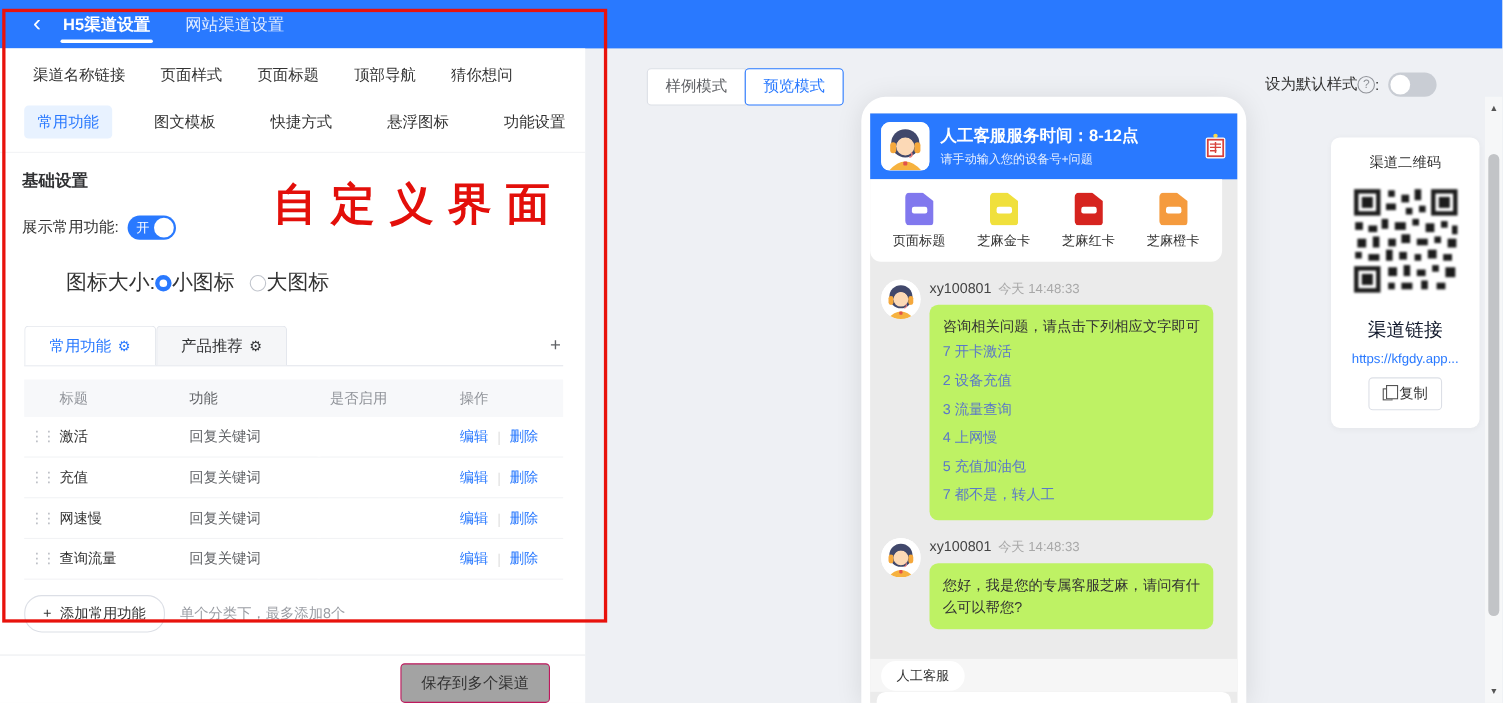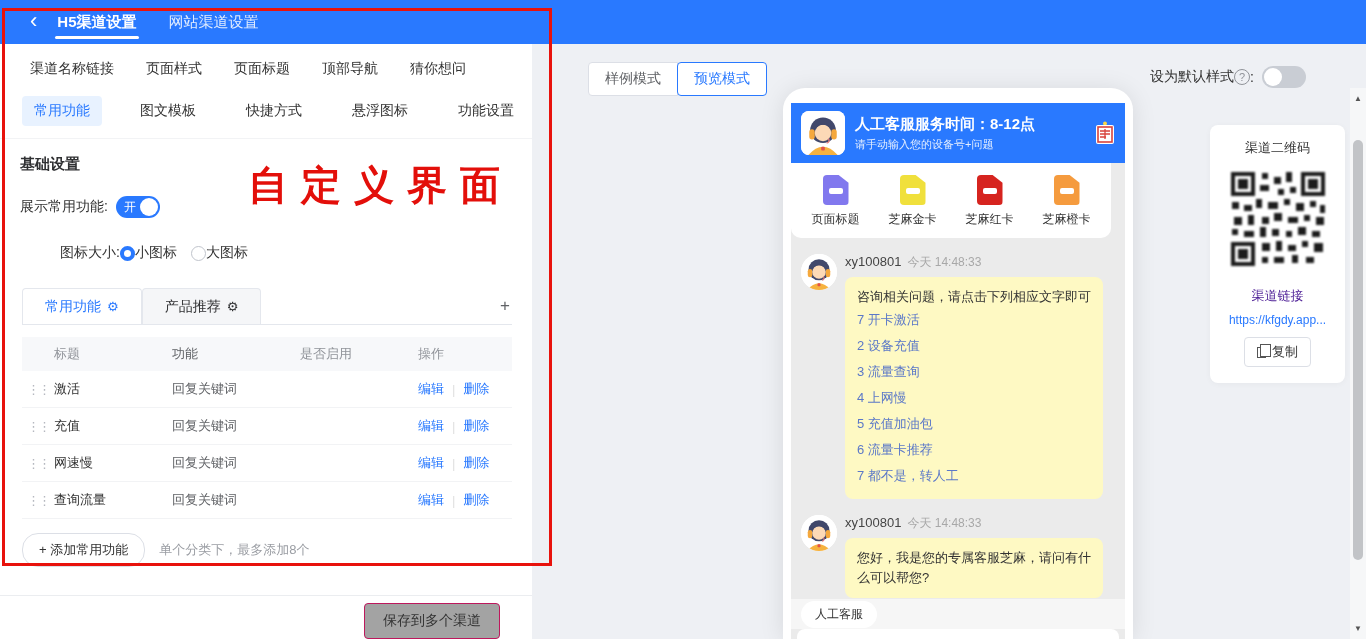--- a/index.html
+++ b/index.html
@@ -21,21 +21,21 @@
   .pill-row { display:flex; gap:26px; align-items:center; padding:8px 0 12px 22px; font-size:14px; color:#333; border-bottom:1px solid #f2f3f5; }
   .pill { padding:6px 12px; border-radius:4px; cursor:pointer; }
   .pill.active { background:#e8f2ff; color:#2979ff; }
   .section-title { font-size:15px; font-weight:bold; color:#303133; margin:16px 0 0 20px; }
   .form-row { display:flex; align-items:center; margin:22px 0 0 20px; font-size:14px; color:#333; }
   .switch { position:relative; width:44px; height:22px; border-radius:11px; background:#2979ff; margin-left:8px; cursor:pointer; }
   .switch .sw-txt { position:absolute; left:8px; top:4px; color:#fff; font-size:12px; line-height:14px; }
   .switch .knob { position:absolute; right:2px; top:2px; width:18px; height:18px; border-radius:50%; background:#fff; }
   .switch.off { background:#c9cdd4; }
   .switch.off .knob { left:2px; right:auto; }
-  .radio-row { display:flex; align-items:center; gap:0; margin:26px 0 0 60px; font-size:14px;text-align:center; }
+  .radio-row { display:flex; align-items:center; gap:0; margin:26px 0 0 60px; font-size:19px;text-align:center; }
   .radio { width:15px; height:15px; border-radius:50%; border:1px solid #c0c4cc; background:#fff; cursor:pointer; }
   .radio.checked { border:4px solid #2979ff; }
   .radio-gap { width:14px; }
 
   
   .card-tabs { display:flex; align-items:flex-end; margin:26px 20px 0 22px; border-bottom:1px solid #e4e7ed; position:relative; }
   .card-tab { height:36px; padding:0 22px; display:flex; align-items:center; gap:6px; font-size:14px; border:1px solid #e4e7ed; border-bottom:none; background:#f5f6f8; color:#303133; border-radius:4px 4px 0 0; cursor:pointer; }
   .card-tab.active { background:#fff; color:#2979ff; }
   .gear { font-size:13px; }
   .tab-plus { position:absolute; right:2px; bottom:8px; font-size:17px; color:#606266; cursor:pointer; }
@@ -48,21 +48,21 @@
   .c-title { width:118px; }
   .c-func { width:128px; color:#606266; }
   .c-en { width:118px; }
   .c-op { flex:1; color:#2979ff; display:flex; align-items:center; gap:8px; }
   .c-op .sep { color:#e0e0e0; }
   .c-op a { color:#2979ff; text-decoration:none; cursor:pointer; }
   .mini-switch { position:relative; width:40px; height:20px; border-radius:10px; background:#2979ff; cursor:pointer; }
   .mini-switch .knob { position:absolute; right:2px; top:2px; width:16px; height:16px; border-radius:50%; background:#fff; }
 
   .add-row { display:flex; align-items:center; margin:14px 0 0 22px; }
-  .add-btn { border:1px solid #dcdfe6; background:#fff; border-radius:16px; padding:7px 16px; font-size:13px; color:#333; cursor:pointer; }
+  .add-btn { border:1px solid #dcdfe6; background:#fff; border-radius:16px; padding:7px 16px; font-size:13px; color:#333; cursor:pointer;font-family:Liberation Mono, monospace; }
   .add-hint { margin-left:14px; font-size:13px; color:#9a9da3; }
   .panel-divider { position:absolute; left:0; right:0; top:551px; height:1px; background:#ebedf0; }
   .save-btn { position:absolute; right:32px; top:559px; background:#a3a3a3; border:1px solid #be185d; border-radius:4px; padding:8px 18px; font-size:14px; color:#333; cursor:pointer; }
 
   
   .anno-rect { position:absolute; left:2px; top:8px; width:550px; height:558px; border:3px solid #e8120c; z-index:60; pointer-events:none; }
   .anno-text { position:absolute; left:248px; top:158px; z-index:61; color:#e30f0a; font-family:"DejaVu Serif","Liberation Serif",serif; font-weight:bold; font-size:40px; letter-spacing:13px; pointer-events:none; }
 
   
   .mode-group { position:absolute; left:588px; top:62px; display:flex; }
@@ -82,31 +82,31 @@
   .p-stamp { margin-left:auto; width:20px; height:24px; flex:none; }
   .cards-panel { background:#fff; border-radius:0 0 10px 10px; margin:0 14px 0 0; padding:12px 6px 10px; display:flex; justify-content:space-around; }
   .sim-item { display:flex; flex-direction:column; align-items:center; gap:6px; cursor:pointer; }
   .sim-ic { position:relative; width:26px; height:30px; border-radius:4px; clip-path:polygon(0 0,62% 0,100% 26%,100% 100%,0 100%); }
   .sim-ic .bar { position:absolute; left:6px; right:6px; top:13px; height:6px; background:#fff; border-radius:2px; }
   .sim-label { font-size:12px; color:#333; }
   .msg { display:flex; margin:16px 8px 0 10px; gap:8px; }
   .m-avatar { width:36px; height:36px; border-radius:50%; background:#fff; overflow:hidden; flex:none; }
   .m-meta { font-size:13px; color:#444; margin-bottom:6px; }
   .m-time { color:#a8a8a8; font-size:12px; margin-left:6px; }
-  .bubble { background:#fef9c3; border-radius:8px; padding:10px 12px; font-size:13px; color:#333; max-width:258px; line-height:20px; }
+  .bubble { background:#bef264; border-radius:8px; padding:10px 12px; font-size:13px; color:#333; max-width:258px; line-height:20px; }
   .bubble .opt { display:block; color:#5b78c8; line-height:26px; cursor:pointer; text-decoration:none; }
   .quickbar { position:absolute; left:0; right:0; bottom:10px; height:30px; background:#f6f6f6; display:flex; align-items:center; padding:0 10px; }
   .quick-pill { background:#fff; border-radius:14px; padding:5px 14px; font-size:12px; color:#333; cursor:pointer; }
   .inputbar { position:absolute; left:6px; right:6px; bottom:0; height:10px; background:#fff; border-radius:8px 8px 0 0; }
 
   
   .qr-card { position:absolute; left:1210px; top:125px; width:135px; background:#fff; border-radius:8px; padding:14px 10px 16px; text-align:center; box-shadow:0 1px 6px rgba(0,0,0,.04); }
   .qr-title { font-size:13px; color:#333; }
   .qr-img { width:100px; height:100px; margin:12px auto 10px; filter:blur(1.1px); }
-  .qr-link-title { font-size:13px; color:#4c1d95; margin-top:4px; }
+  .qr-link-title { font-size:17px; color:#0f172a; margin-top:4px; }
   .qr-link { font-size:12px; color:#2979ff; margin-top:8px; white-space:nowrap; overflow:hidden; text-overflow:ellipsis; cursor:pointer; }
   .copy-btn { margin-top:10px; display:inline-flex; align-items:center; gap:6px; border:1px solid #dcdfe6; background:#fff; border-radius:4px; padding:5px 12px; font-size:13px; color:#333; cursor:pointer; }
   .copy-ic { position:relative; width:9px; height:11px; border:1px solid #555; background:#fff; }
   .copy-ic::before { content:''; position:absolute; left:2px; top:-4px; width:9px; height:11px; border:1px solid #555; background:#fff; }
 
   
   .scrollbar { position:absolute; right:0; top:88px; width:16px; height:551px; background:#f6f7f8; }
   .sb-arrow { position:absolute; left:0; width:16px; text-align:center; font-size:8px; color:#555; cursor:pointer; }
   .sb-up { top:6px; } .sb-down { bottom:6px; }
   .sb-thumb { position:absolute; left:3px; top:52px; width:10px; height:420px; border-radius:5px; background:#c2c4c7; cursor:pointer; }
@@ -326,21 +326,20 @@
           <div class="m-meta">
             <span>xy100801</span><span class="m-time">今天 14:48:33</span>
           </div>
           <div class="bubble">
             <span>咨询相关问题，请点击下列相应文字即可</span>
             <a class="opt">7 开卡激活</a>
             <a class="opt">2 设备充值</a>
             <a class="opt">3 流量查询</a>
             <a class="opt">4 上网慢</a>
             <a class="opt">5 充值加油包</a>
-            <a class="opt">6 流量卡推荐</a>
             <a class="opt">7 都不是，转人工</a>
           </div>
         </span>
       </div>
 
       <div class="msg">
         <span class="m-avatar">
           <svg viewBox="0 0 48 48">
             <rect width="48" height="48" fill="#fff"></rect>
             <circle cx="24" cy="21" r="14" fill="#41486b"></circle>

